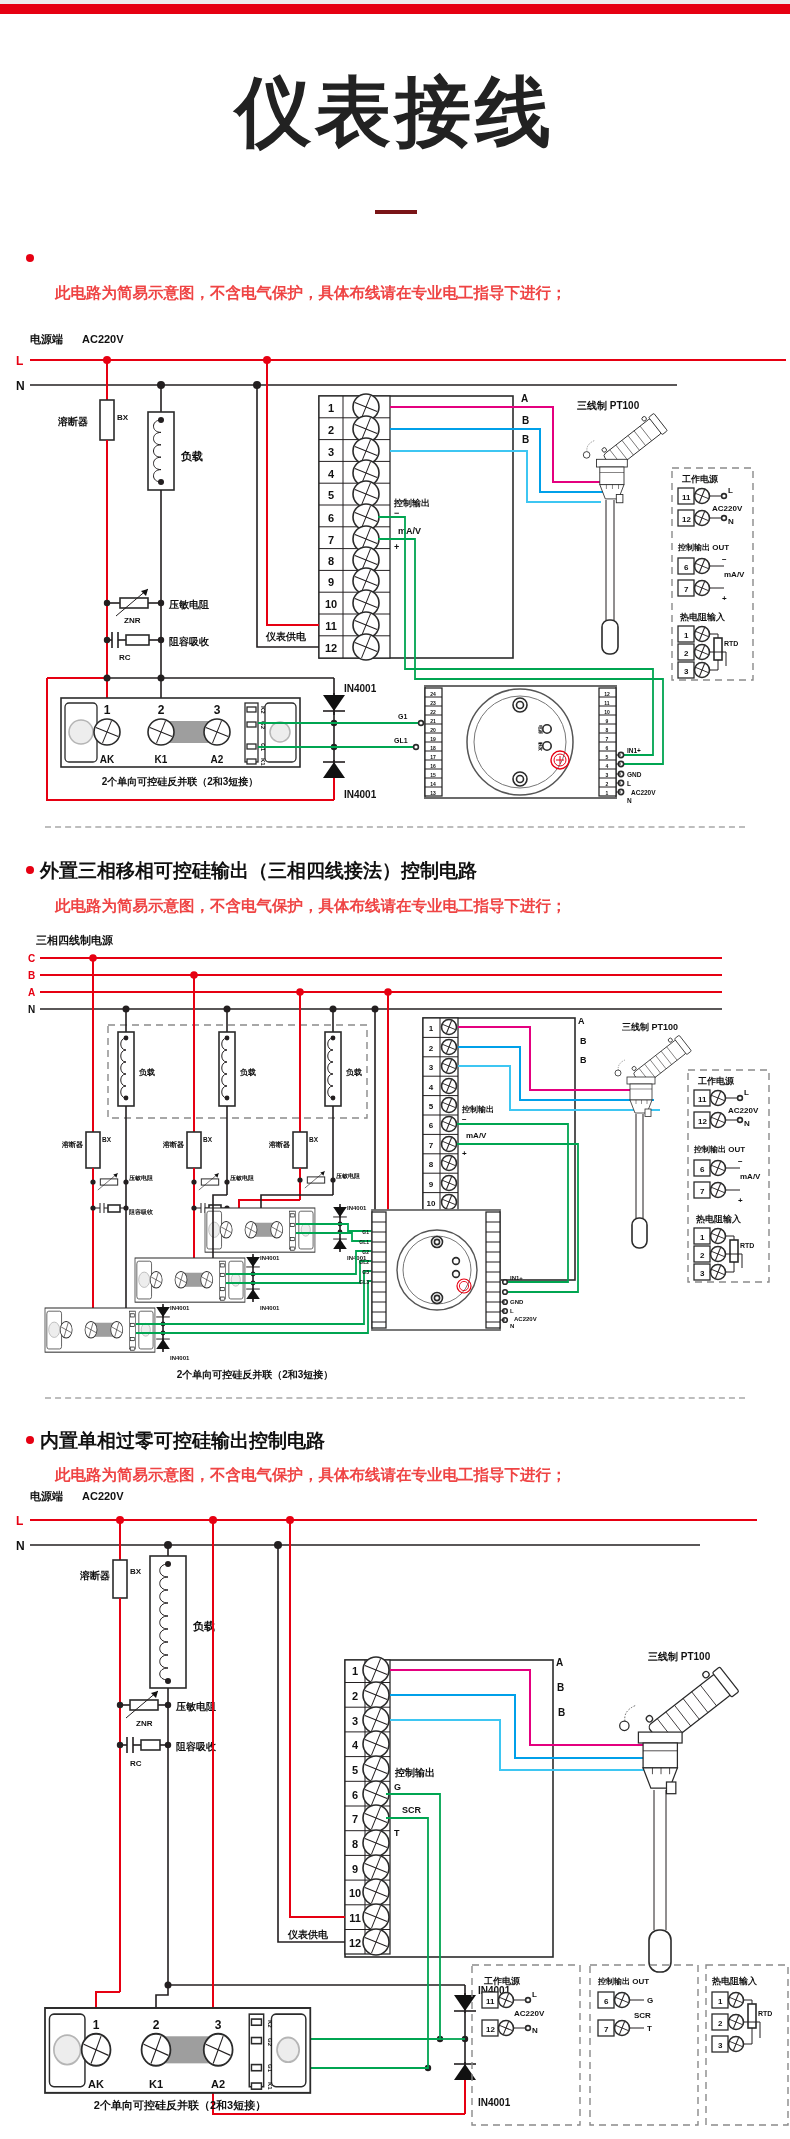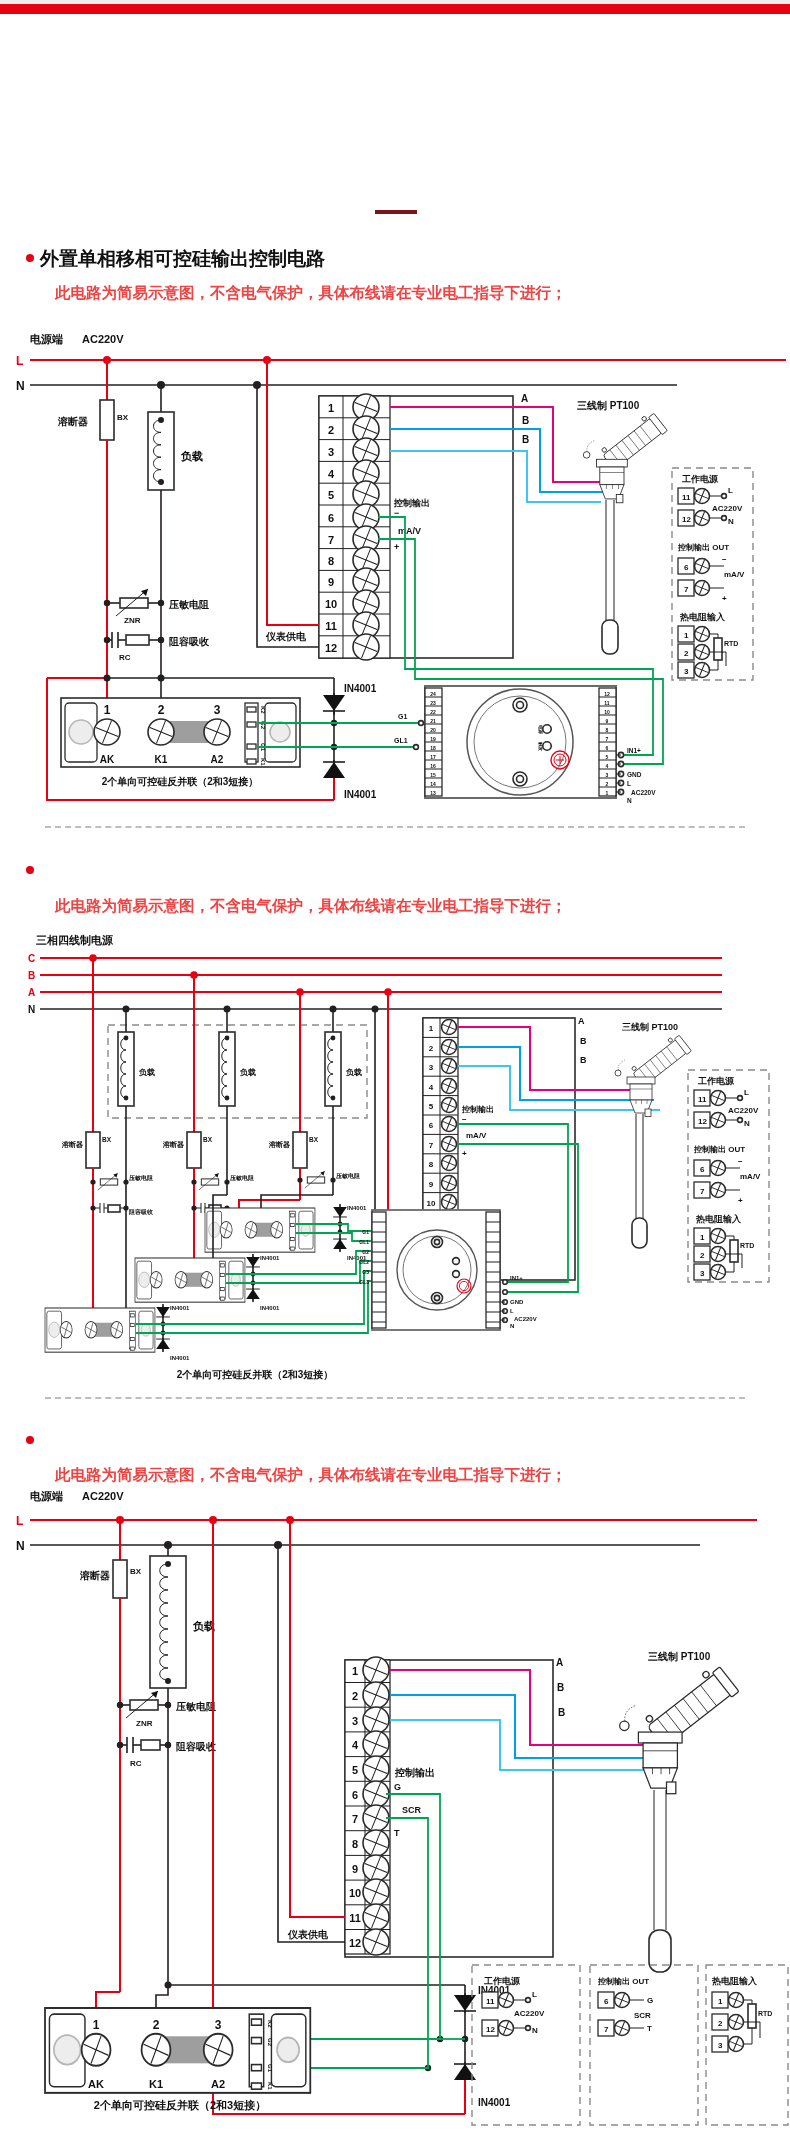--- a/index.html
+++ b/index.html
@@ -31,24 +31,24 @@
   .dashbox{fill:none;stroke:#8a8a8a;stroke-width:1.4;stroke-dasharray:7 5}
   .gray{fill:#9e9e9e;stroke:none}
   .dot{fill:#231f20}.rdot{fill:#e60012}
 </style>
 </head>
 <body>
 
 <div id="page">
   <div id="topstrip"></div>
   <div id="topbar"></div>
+  <div id="main-title">仪表接线</div>
   <div id="title-dash"></div>
 
   <div class="bullet" style="top:254px"></div>
-  <div class="sec-head" style="top:246px">外置单相移相可控硅输出控制电路</div>
   <div class="sec-note" style="top:283px">此电路为简易示意图，不含电气保护，具体布线请在专业电工指导下进行；</div>
 
   <svg style="top:330px" width="790" height="480" viewBox="0 0 790 480">
     <defs>
       <g id="scr">
           <circle r="13" class="comp"></circle>
           <g transform="rotate(22)">
             <line x1="-12" y1="0" x2="12" y2="0" class="thin"></line>
             <line x1="0" y1="-12" x2="0" y2="12" class="th thin"></line>
           </g>
@@ -416,20 +416,21 @@
       <line x1="614" y1="170" x2="614" y2="290" class="thin"></line>
       <rect x="602" y="290" width="16" height="34" rx="7" class="comp" stroke-width="1.2"></rect>
     </g>
 
     <use href="#legendA" transform="translate(672,138)"></use>
   </svg>
 
   <div class="sep" style="top:826px"></div>
 
   <div class="bullet" style="top:866px"></div>
+  <div class="sec-head" style="top:858px">外置三相移相可控硅输出（三相四线接法）控制电路</div>
   <div class="sec-note" style="top:896px">此电路为简易示意图，不含电气保护，具体布线请在专业电工指导下进行；</div>
 
   <svg style="top:930px" width="790" height="466" viewBox="0 0 790 466">
     <g>
       <text x="36" y="14" class="t11">三相四线制电源</text>
       <text x="28" y="32" class="t10 red-t">C</text>
       <line x1="40" y1="28" x2="722" y2="28" class="red"></line>
         <circle cx="93" cy="28" r="3.8" class="rdot"></circle>
       <text x="28" y="49" class="t10 red-t">B</text>
       <line x1="40" y1="45" x2="722" y2="45" class="red"></line>
@@ -693,20 +694,21 @@
       <text x="514" y="391" class="t6">AC220V</text>
       <text x="510" y="398" class="t6">N</text>
     </g>
 
     <use href="#legendA" transform="translate(688,140)"></use>
   </svg>
 
   <div class="sep" style="top:1397px"></div>
 
   <div class="bullet" style="top:1436px"></div>
+  <div class="sec-head" style="top:1428px">内置单相过零可控硅输出控制电路</div>
   <div class="sec-note" style="top:1465px">此电路为简易示意图，不含电气保护，具体布线请在专业电工指导下进行；</div>
 
   <svg style="top:1480px" width="790" height="659" viewBox="0 0 790 659">
     <g>
       <text x="30" y="20" class="t11">电源端</text>
       <text x="82" y="20" class="t11">AC220V</text>
       <text x="16" y="45" class="t12 red-t">L</text>
       <line x1="30" y1="40" x2="757" y2="40" class="red"></line>
       <circle cx="120" cy="40" r="4" class="rdot"></circle>
         <circle cx="213" cy="40" r="4" class="rdot"></circle>

